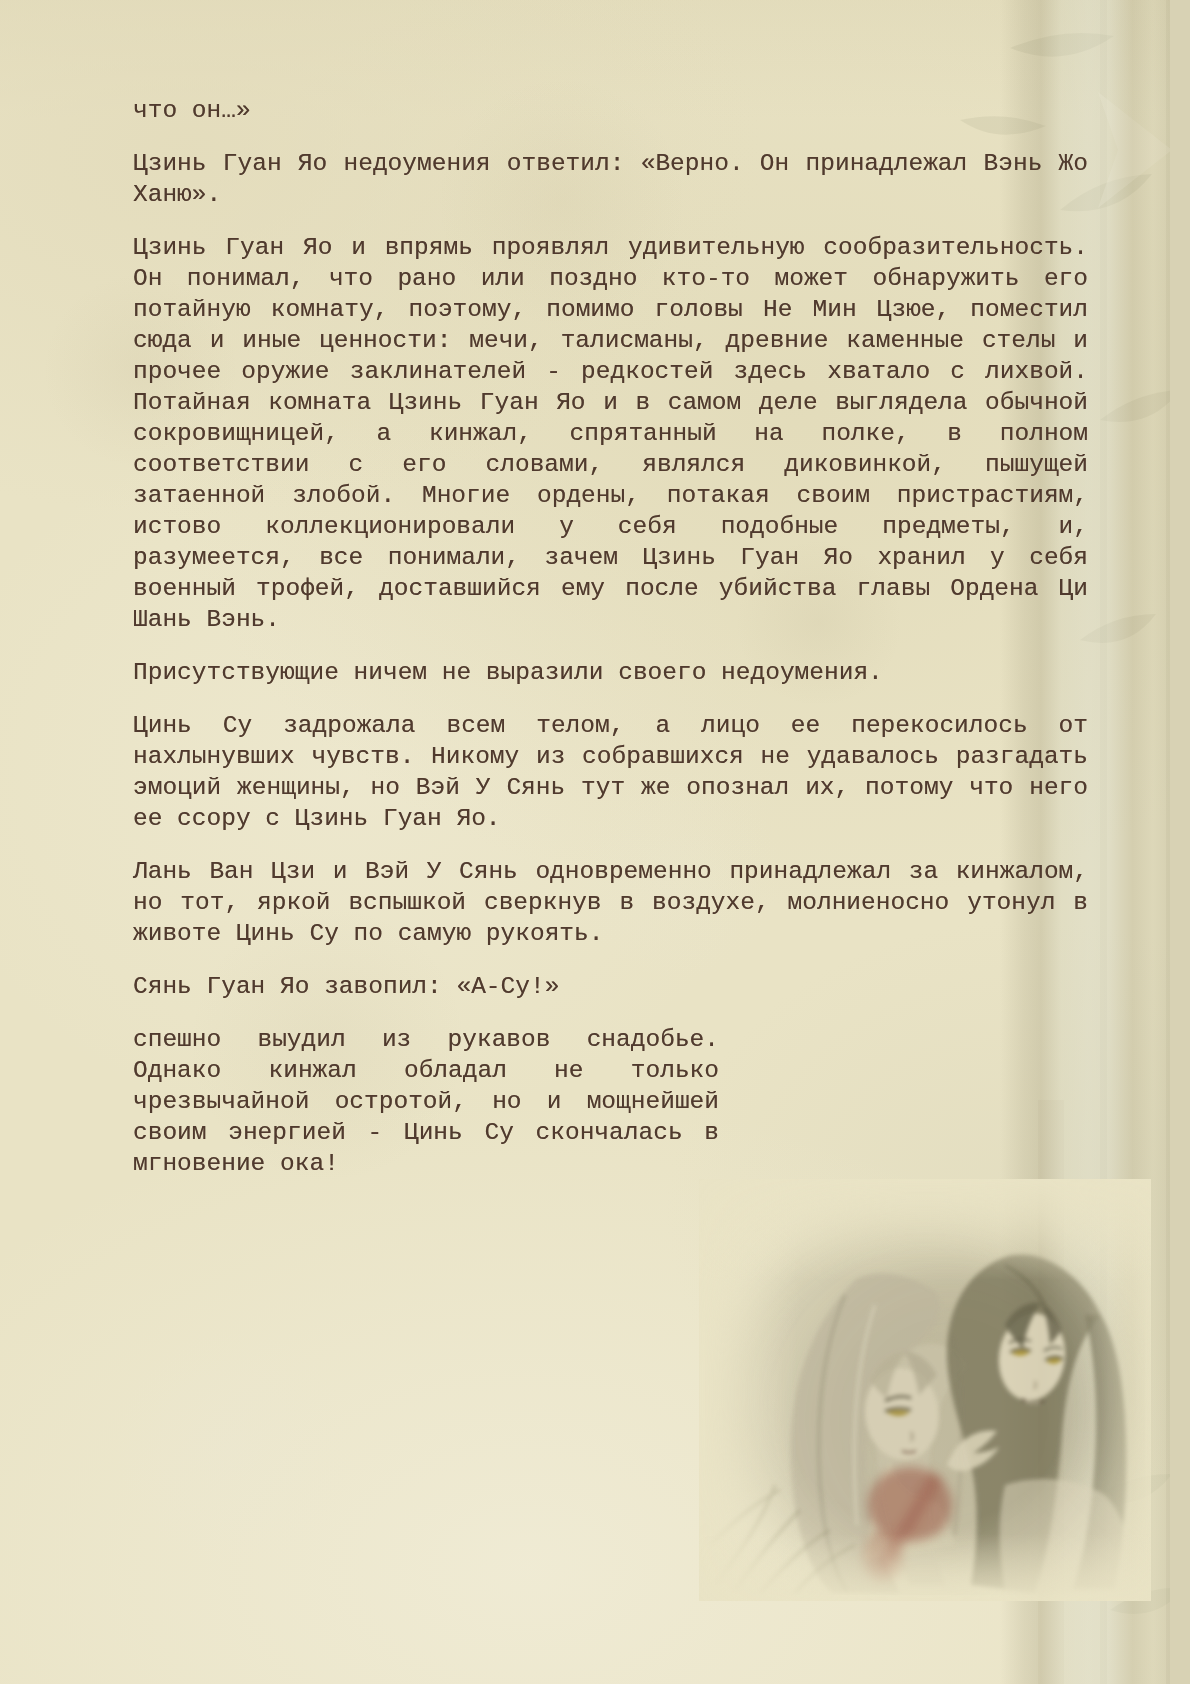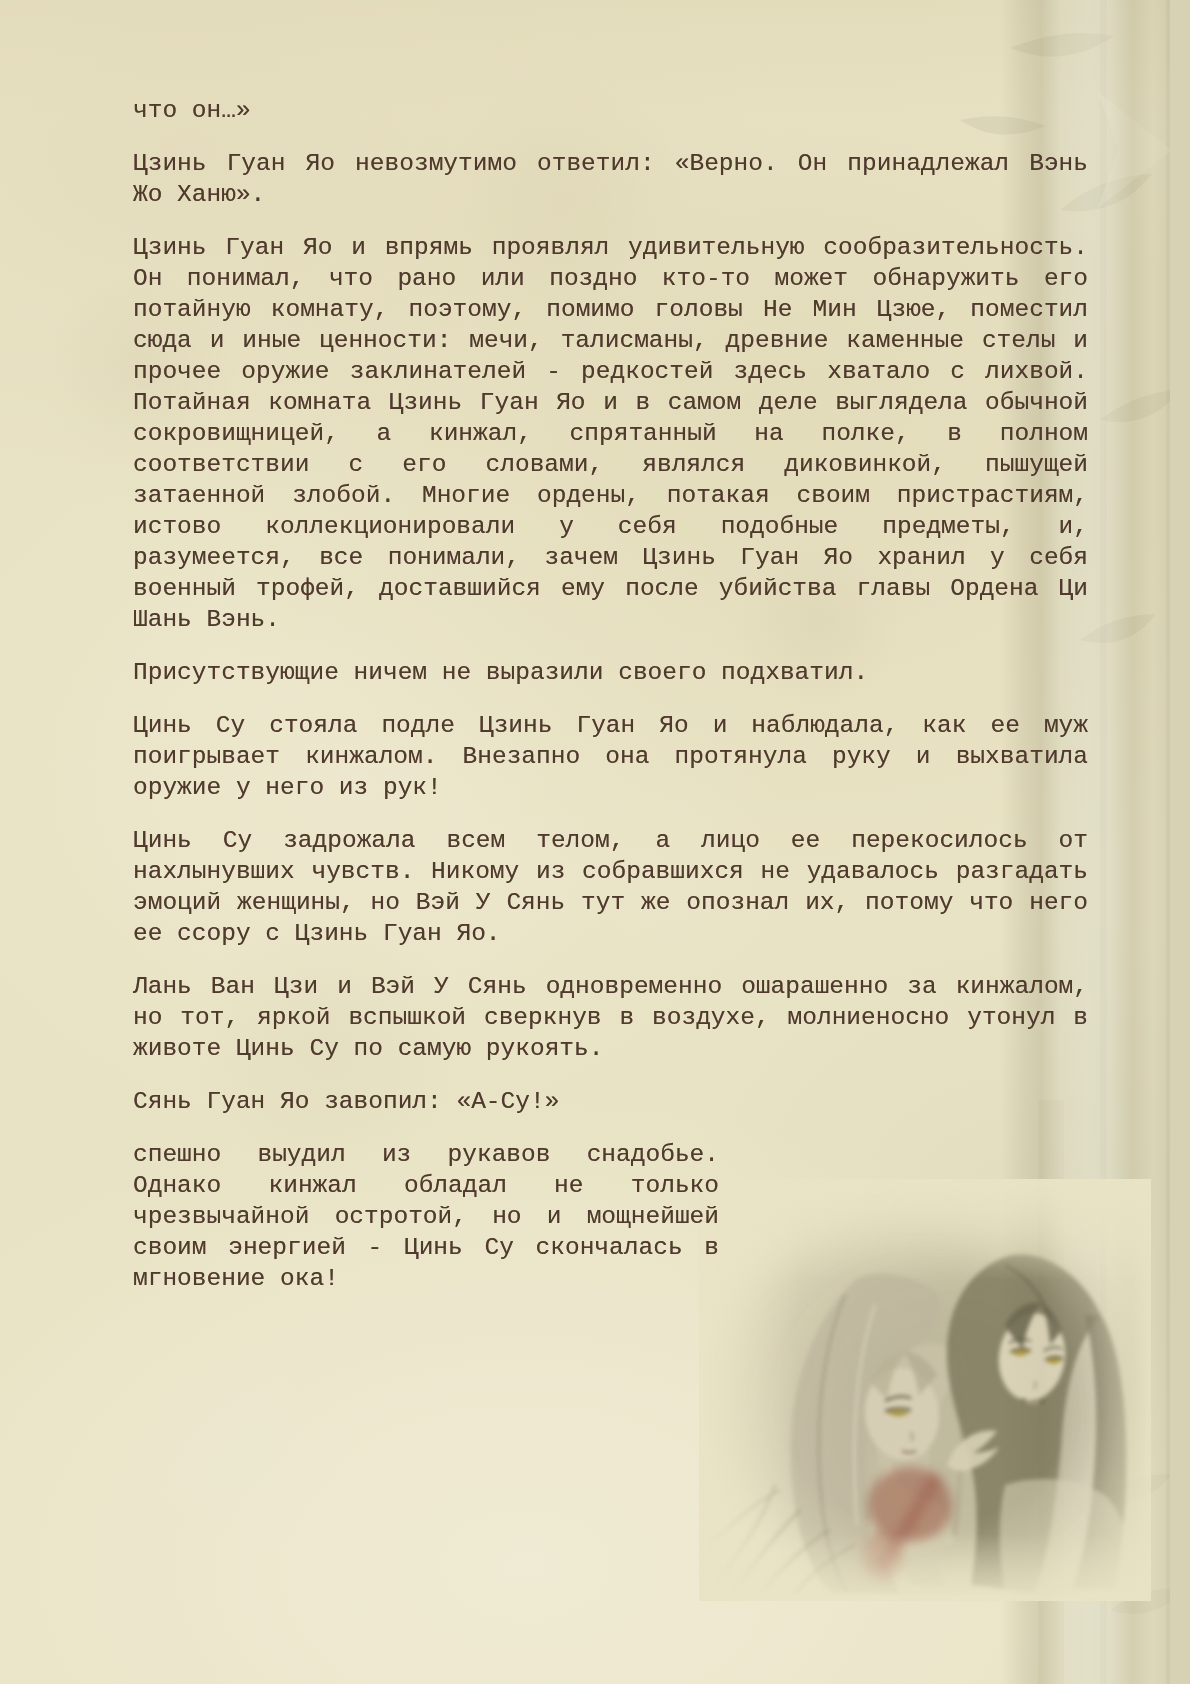--- a/index.html
+++ b/index.html
@@ -152,23 +152,22 @@
             <path d="M90,408 C110,385 130,370 150,360"></path>
           </g>
         </g>
       </g>
     </svg>
     <div class="illu-fade"></div>
   </div>
 
   <main class="text-block">
     <p>что он…»</p>
-    <p>Цзинь Гуан Яо невозмутимо ответил: «Верно. Он принадлежал Вэнь Жо Ханю».</p>
+    <p>Цзинь Гуан Яо недоумения ответил: «Верно. Он принадлежал Вэнь Жо Ханю».</p>
     <p>Цзинь Гуан Яо и впрямь проявлял удивительную сообразительность. Он понимал, что рано или поздно кто-то может обнаружить его потайную комнату, поэтому, помимо головы Не Мин Цзюе, поместил сюда и иные ценности: мечи, талисманы, древние каменные стелы и прочее оружие заклинателей - редкостей здесь хватало с лихвой. Потайная комната Цзинь Гуан Яо и в самом деле выглядела обычной сокровищницей, а кинжал, спрятанный на полке, в полном соответствии с его словами, являлся диковинкой, пышущей затаенной злобой. Многие ордены, потакая своим пристрастиям, истово коллекционировали у себя подобные предметы, и, разумеется, все понимали, зачем Цзинь Гуан Яо хранил у себя военный трофей, доставшийся ему после убийства главы Ордена Ци Шань Вэнь.</p>
-    <p>Присутствующие ничем не выразили своего подхватил.</p>
-    <p>Цинь Су стояла подле Цзинь Гуан Яо и наблюдала, как ее муж поигрывает кинжалом. Внезапно она протянула руку и выхватила оружие у него из рук!</p>
+    <p>Присутствующие ничем не выразили своего недоумения.</p>
     <p>Цинь Су задрожала всем телом, а лицо ее перекосилось от нахлынувших чувств. Никому из собравшихся не удавалось разгадать эмоций женщины, но Вэй У Сянь тут же опознал их, потому что него ее ссору с Цзинь Гуан Яо.</p>
-    <p>Лань Ван Цзи и Вэй У Сянь одновременно ошарашенно за кинжалом, но тот, яркой вспышкой сверкнув в воздухе, молниеносно утонул в животе Цинь Су по самую рукоять.</p>
+    <p>Лань Ван Цзи и Вэй У Сянь одновременно принадлежал за кинжалом, но тот, яркой вспышкой сверкнув в воздухе, молниеносно утонул в животе Цинь Су по самую рукоять.</p>
     <p>Сянь Гуан Яо завопил: «А-Су!»</p>
     <p class="joined-top wrap-right">спешно выудил из рукавов снадобье. Однако кинжал обладал не только чрезвычайной остротой, но и мощнейшей своим энергией - Цинь Су скончалась в мгновение ока!</p>
   </main>
 
 </div>
 
 </body></html>

